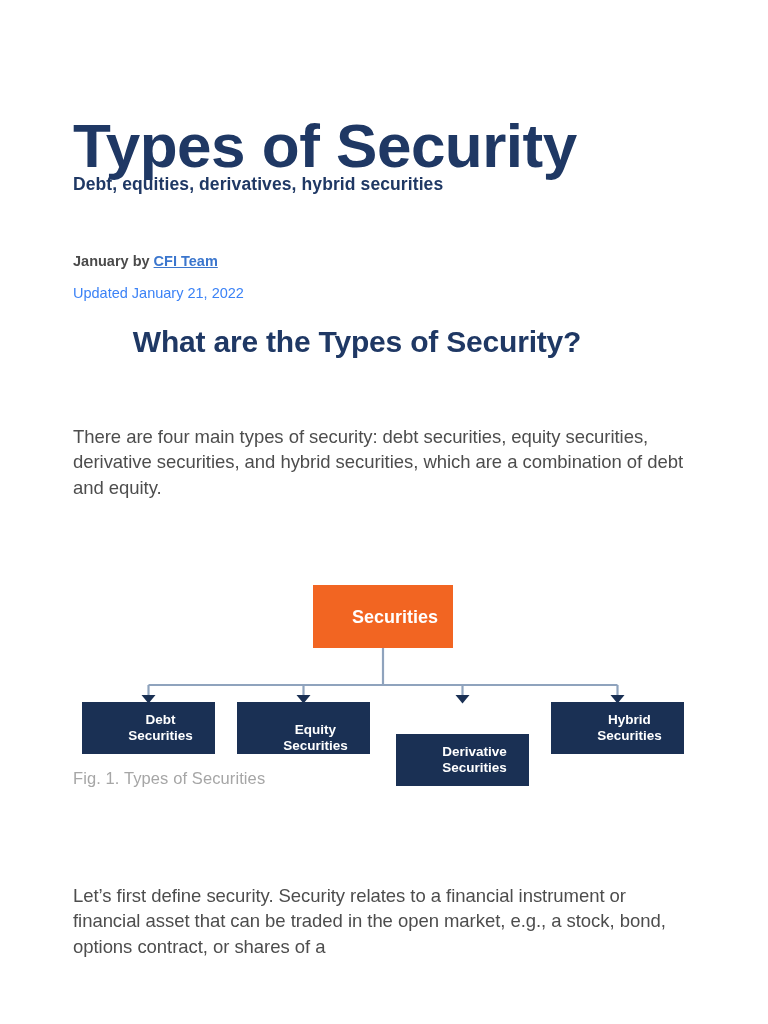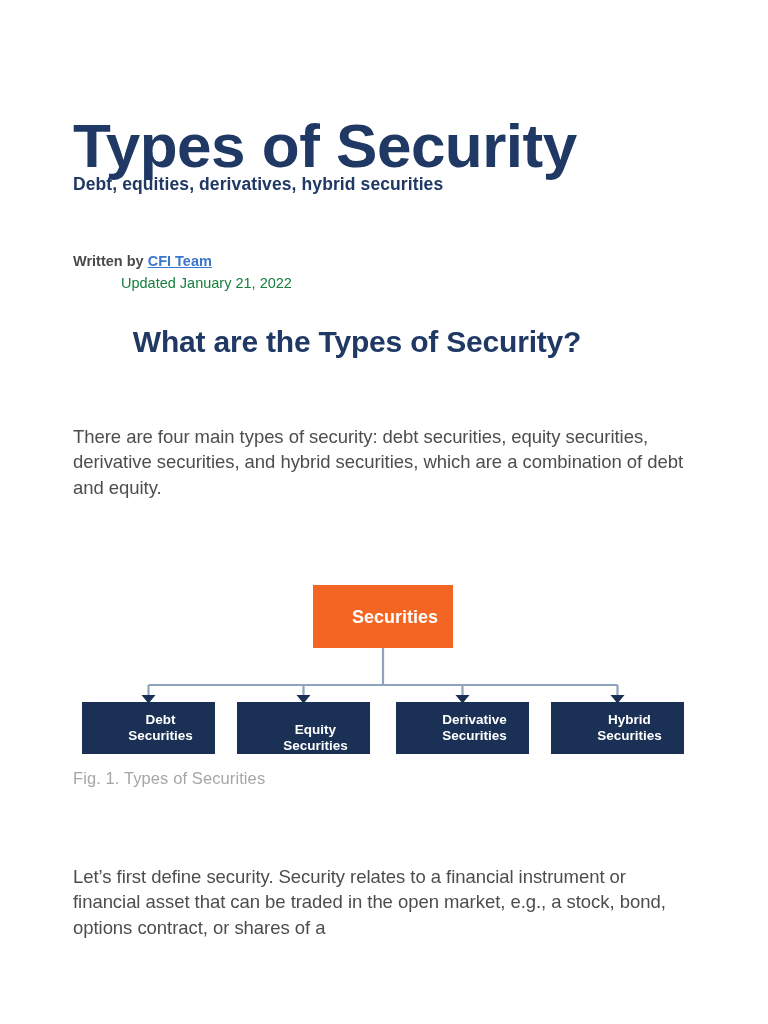--- a/index.html
+++ b/index.html
@@ -58,25 +58,24 @@
     color: #4a4a4a;
     font-weight: bold;
   }
   .byline .author-link {
     color: #3b76cd;
     font-weight: bold;
   }
   .updated {
     position: absolute;
     left: 73px;
-    top: 274px;
+    top: 284px;
     font-size: 14.5px;
     line-height: 19px;
-    color: #15803d;
-    margin-left: 48px;
+    color: #3b82f6;
   }
 
   
   .section-heading {
     position: absolute;
     left: 73px;
     top: 298px;
     width: 568px;
     font-size: 30px;
     line-height: 38px;
@@ -90,21 +89,21 @@
   .body-paragraph {
     position: absolute;
     left: 73px;
     width: 618px;
     font-size: 18.5px;
     line-height: 25.5px;
     color: #4d4d4d;
     letter-spacing: -0.05px;
   }
   #paragraph-intro { top: 405px; }
-  #paragraph-definition { top: 845px; }
+  #paragraph-definition { top: 864px; }
 
   
   .figure {
     position: absolute;
     left: 73px;
     top: 575px;
     width: 620px;
     height: 220px;
   }
   .diagram {
@@ -138,21 +137,21 @@
     top: 127px;
     width: 133px;
     height: 52px;
     background: #1a3054;
     font-size: 13.5px;
     line-height: 16px;
   }
   .node-leaf .node-label { white-space: pre-line; }
   #node-debt       { left: 9px; }
   #node-equity     { left: 164px; align-items: flex-end; }
-  #node-derivative { left: 323px; }
+  #node-derivative { left: 323px; margin-top: 32px; }
   #node-hybrid     { left: 478px; }
 
   .connectors {
     position: absolute;
     left: 0;
     top: 0;
     width: 620px;
     height: 185px;
     pointer-events: none;
   }
@@ -170,21 +169,21 @@
 </head>
 <body>
 
 <div class="page">
 
   <h1 class="doc-title">Types of Security</h1>
 
   <div class="doc-subtitle">Debt, equities, derivatives, hybrid securities</div>
 
   <div class="byline">
-    <span>Written by </span><a class="author-link" href="#">CFI Team</a>
+    <span>January by </span><a class="author-link" href="#">CFI Team</a>
   </div>
 
   <div class="updated">Updated January 21, 2022</div>
 
   <h2 class="section-heading">What are the Types of Security?</h2>
 
   <p class="body-paragraph" id="paragraph-intro">There are four main types of security: debt securities, equity securities, derivative securities, and hybrid securities, which are a combination of debt and equity.</p>
 
   <div class="figure">
 

